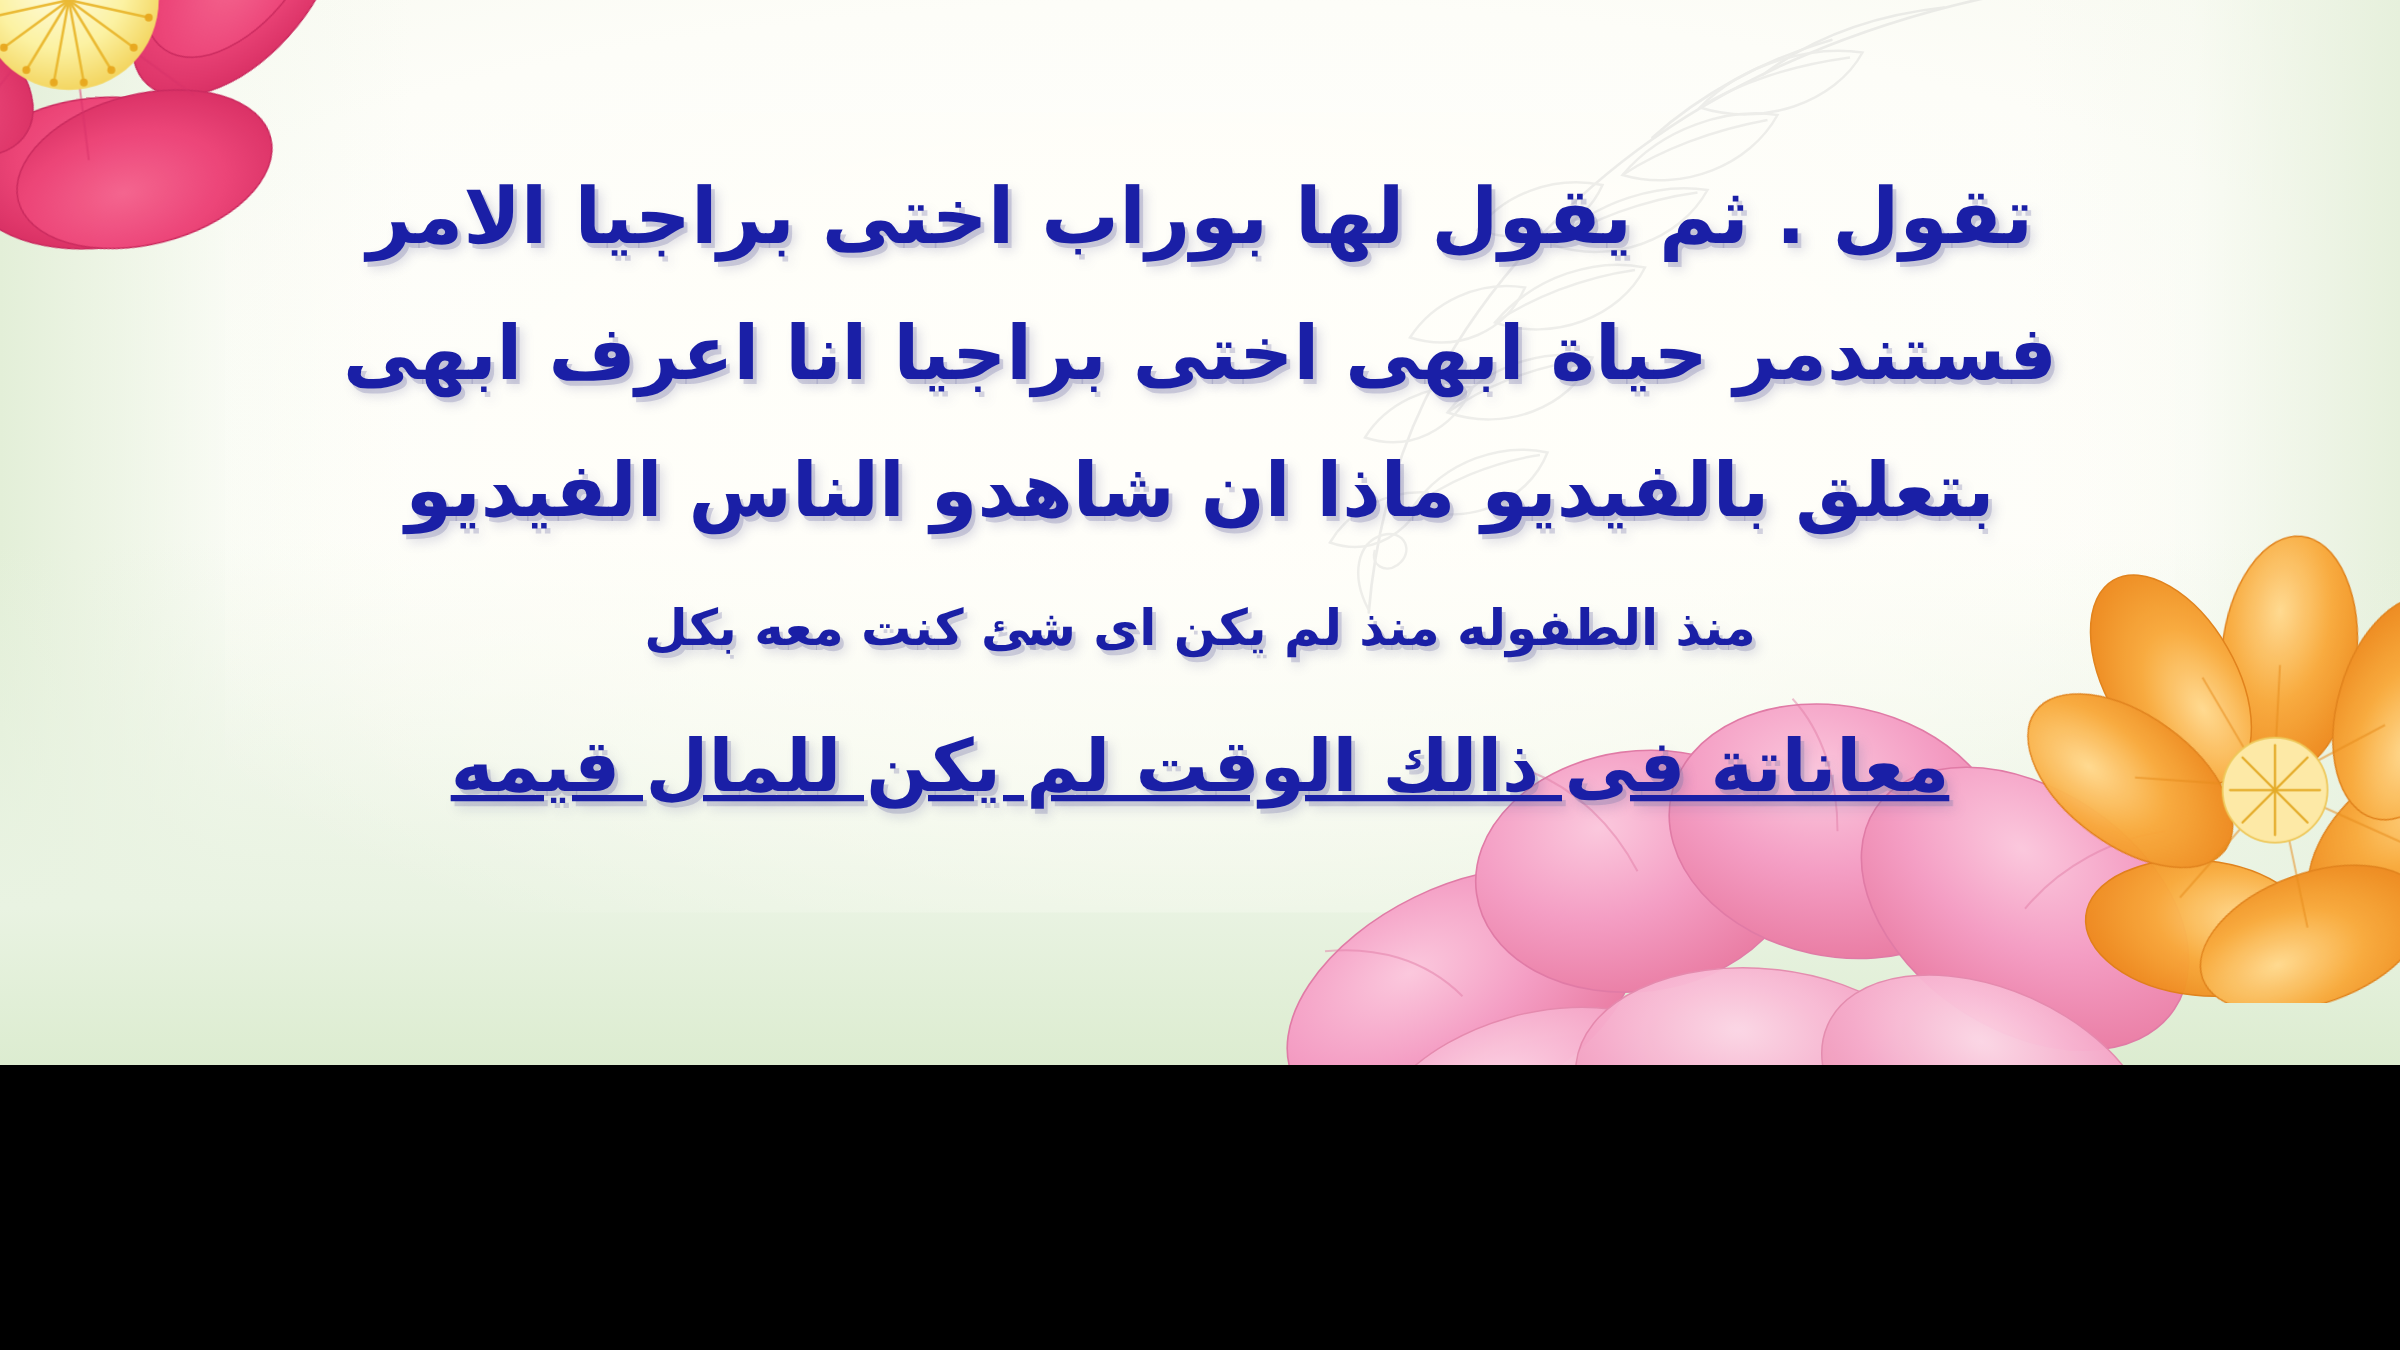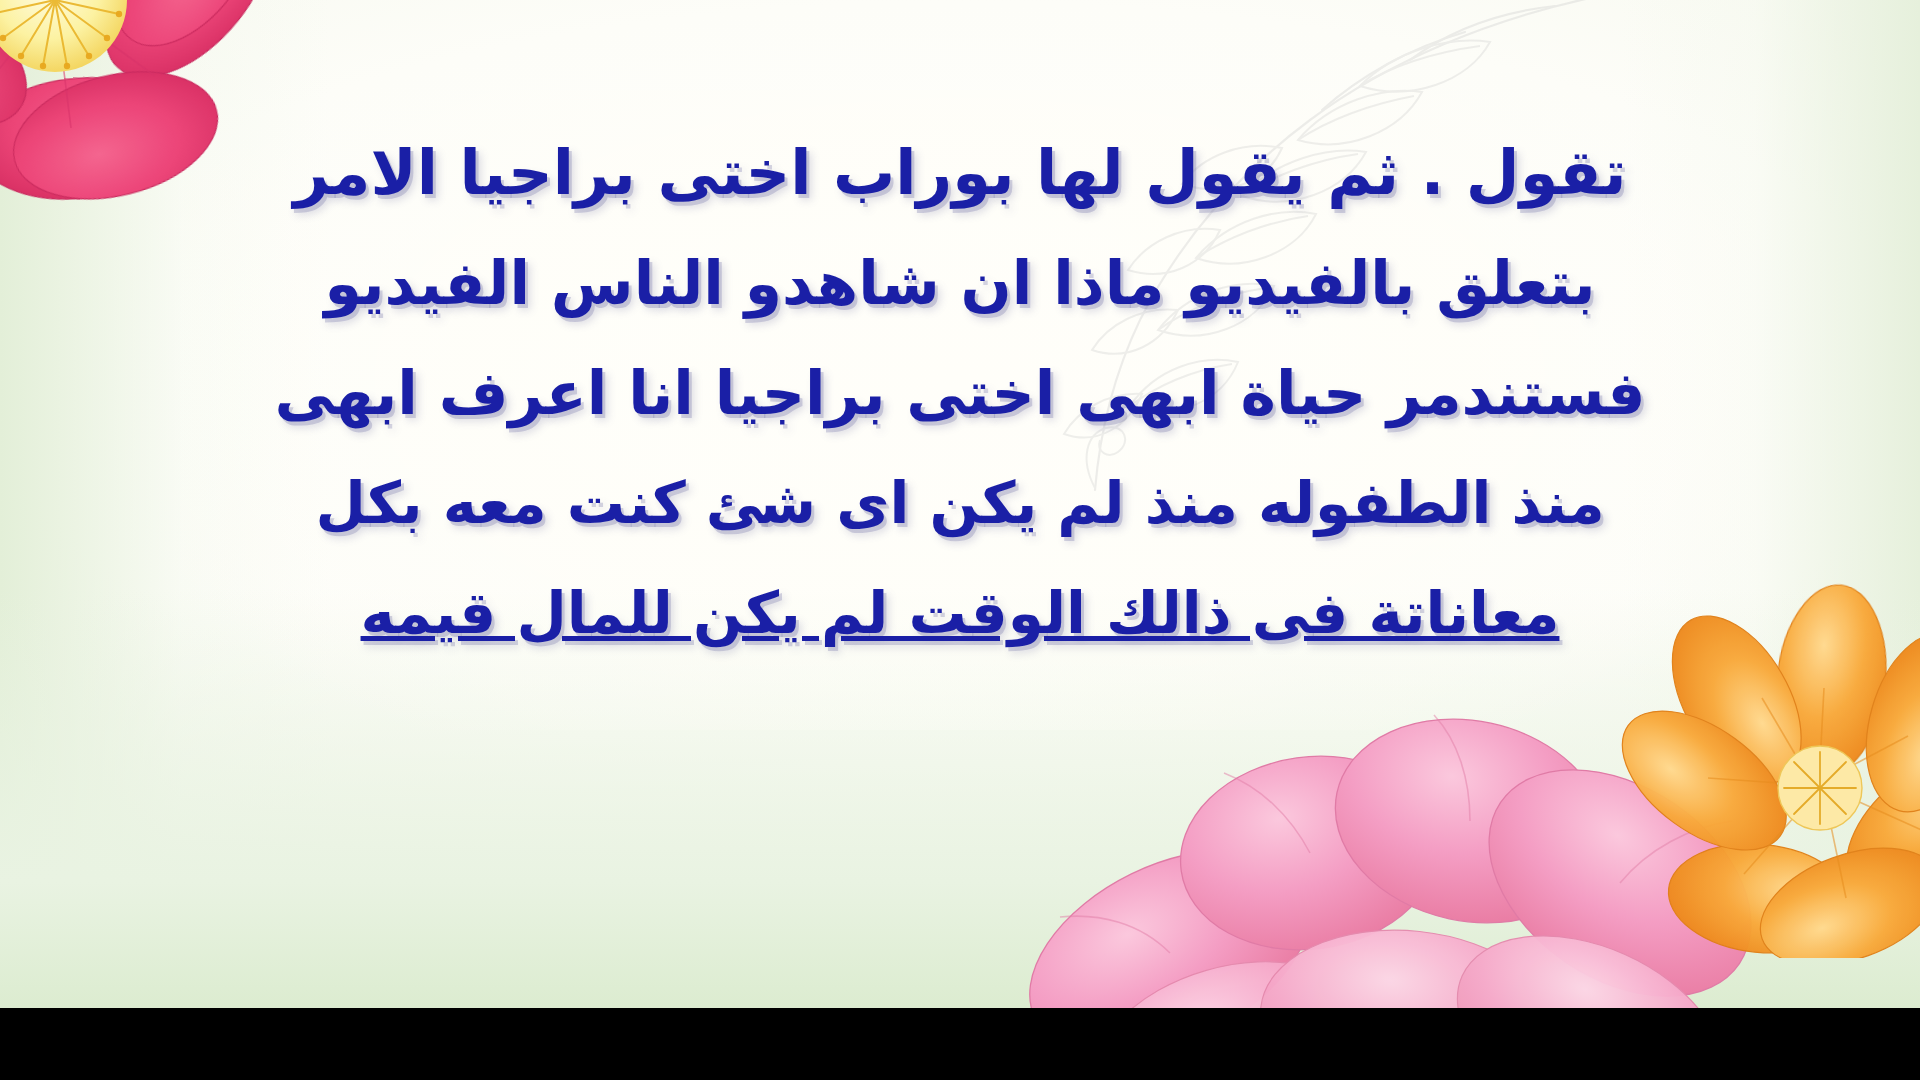--- a/index.html
+++ b/index.html
@@ -1,20 +1,20 @@
 <!DOCTYPE html>
 <html><head>
 <meta charset="utf-8">
 <style>
   html,body{margin:0;padding:0;background:#000;}
   body{font-family:"DejaVu Sans", sans-serif;}
 
   #stage{
     position:relative;
-    width:1920px;height:1008px;
+    width:1920px;height:852px;
     overflow:hidden;
     background:#86efac;
   }
 
   
   .bg-base{
     position:absolute;inset:0;
     background:
       radial-gradient(120% 90% at 50% 38%, #ffffff 0%, #fdfdf8 42%, #f6f8ee 68%, #eaf2df 88%, #e2eed6 100%);
   }
@@ -77,21 +77,21 @@
     line-height:110px;
     letter-spacing:0px;
     white-space:nowrap;
     text-shadow:
       3px 4px 0 rgba(120,120,170,0.30),
       5px 6px 9px rgba(90,90,150,0.22);
   }
   .line.l1{font-size:62px;}
   .line.l2{font-size:60px;}
   .line.l3{font-size:60px;}
-  .line.l4{font-size:58px;}
+  .line.l4{font-size:40px;}
   .line.l5{font-size:58px;text-decoration:underline;}
 </style>
 </head>
 <body>
 
 <div id="stage">
 
   <div class="bg-base"></div>
   <div class="bg-green-left"></div>
   <div class="bg-green-right"></div>
@@ -289,19 +289,19 @@
           <path d="M0 0 L 0 36"></path>
           <path d="M0 0 L -26 26"></path>
         <path d="M0 0 L -36 0"></path>
           <path d="M0 0 L -26 -26"></path>
       </g>
     </g>
   </svg>
 
   <div class="text-block">
     <div class="line l1">تقول . ثم يقول لها بوراب اختى براجيا الامر</div>
+    <div class="line l3">فستندمر حياة ابهى اختى براجيا انا اعرف ابهى</div>
     <div class="line l2">بتعلق بالفيديو ماذا ان شاهدو الناس الفيديو</div>
-    <div class="line l3">فستندمر حياة ابهى اختى براجيا انا اعرف ابهى</div>
     <div class="line l4">منذ الطفوله منذ لم يكن اى شئ كنت معه بكل</div>
     <div class="line l5">معاناتة فى ذالك الوقت لم يكن للمال قيمه</div>
   </div>
 
 </div>
 
 </body></html>

